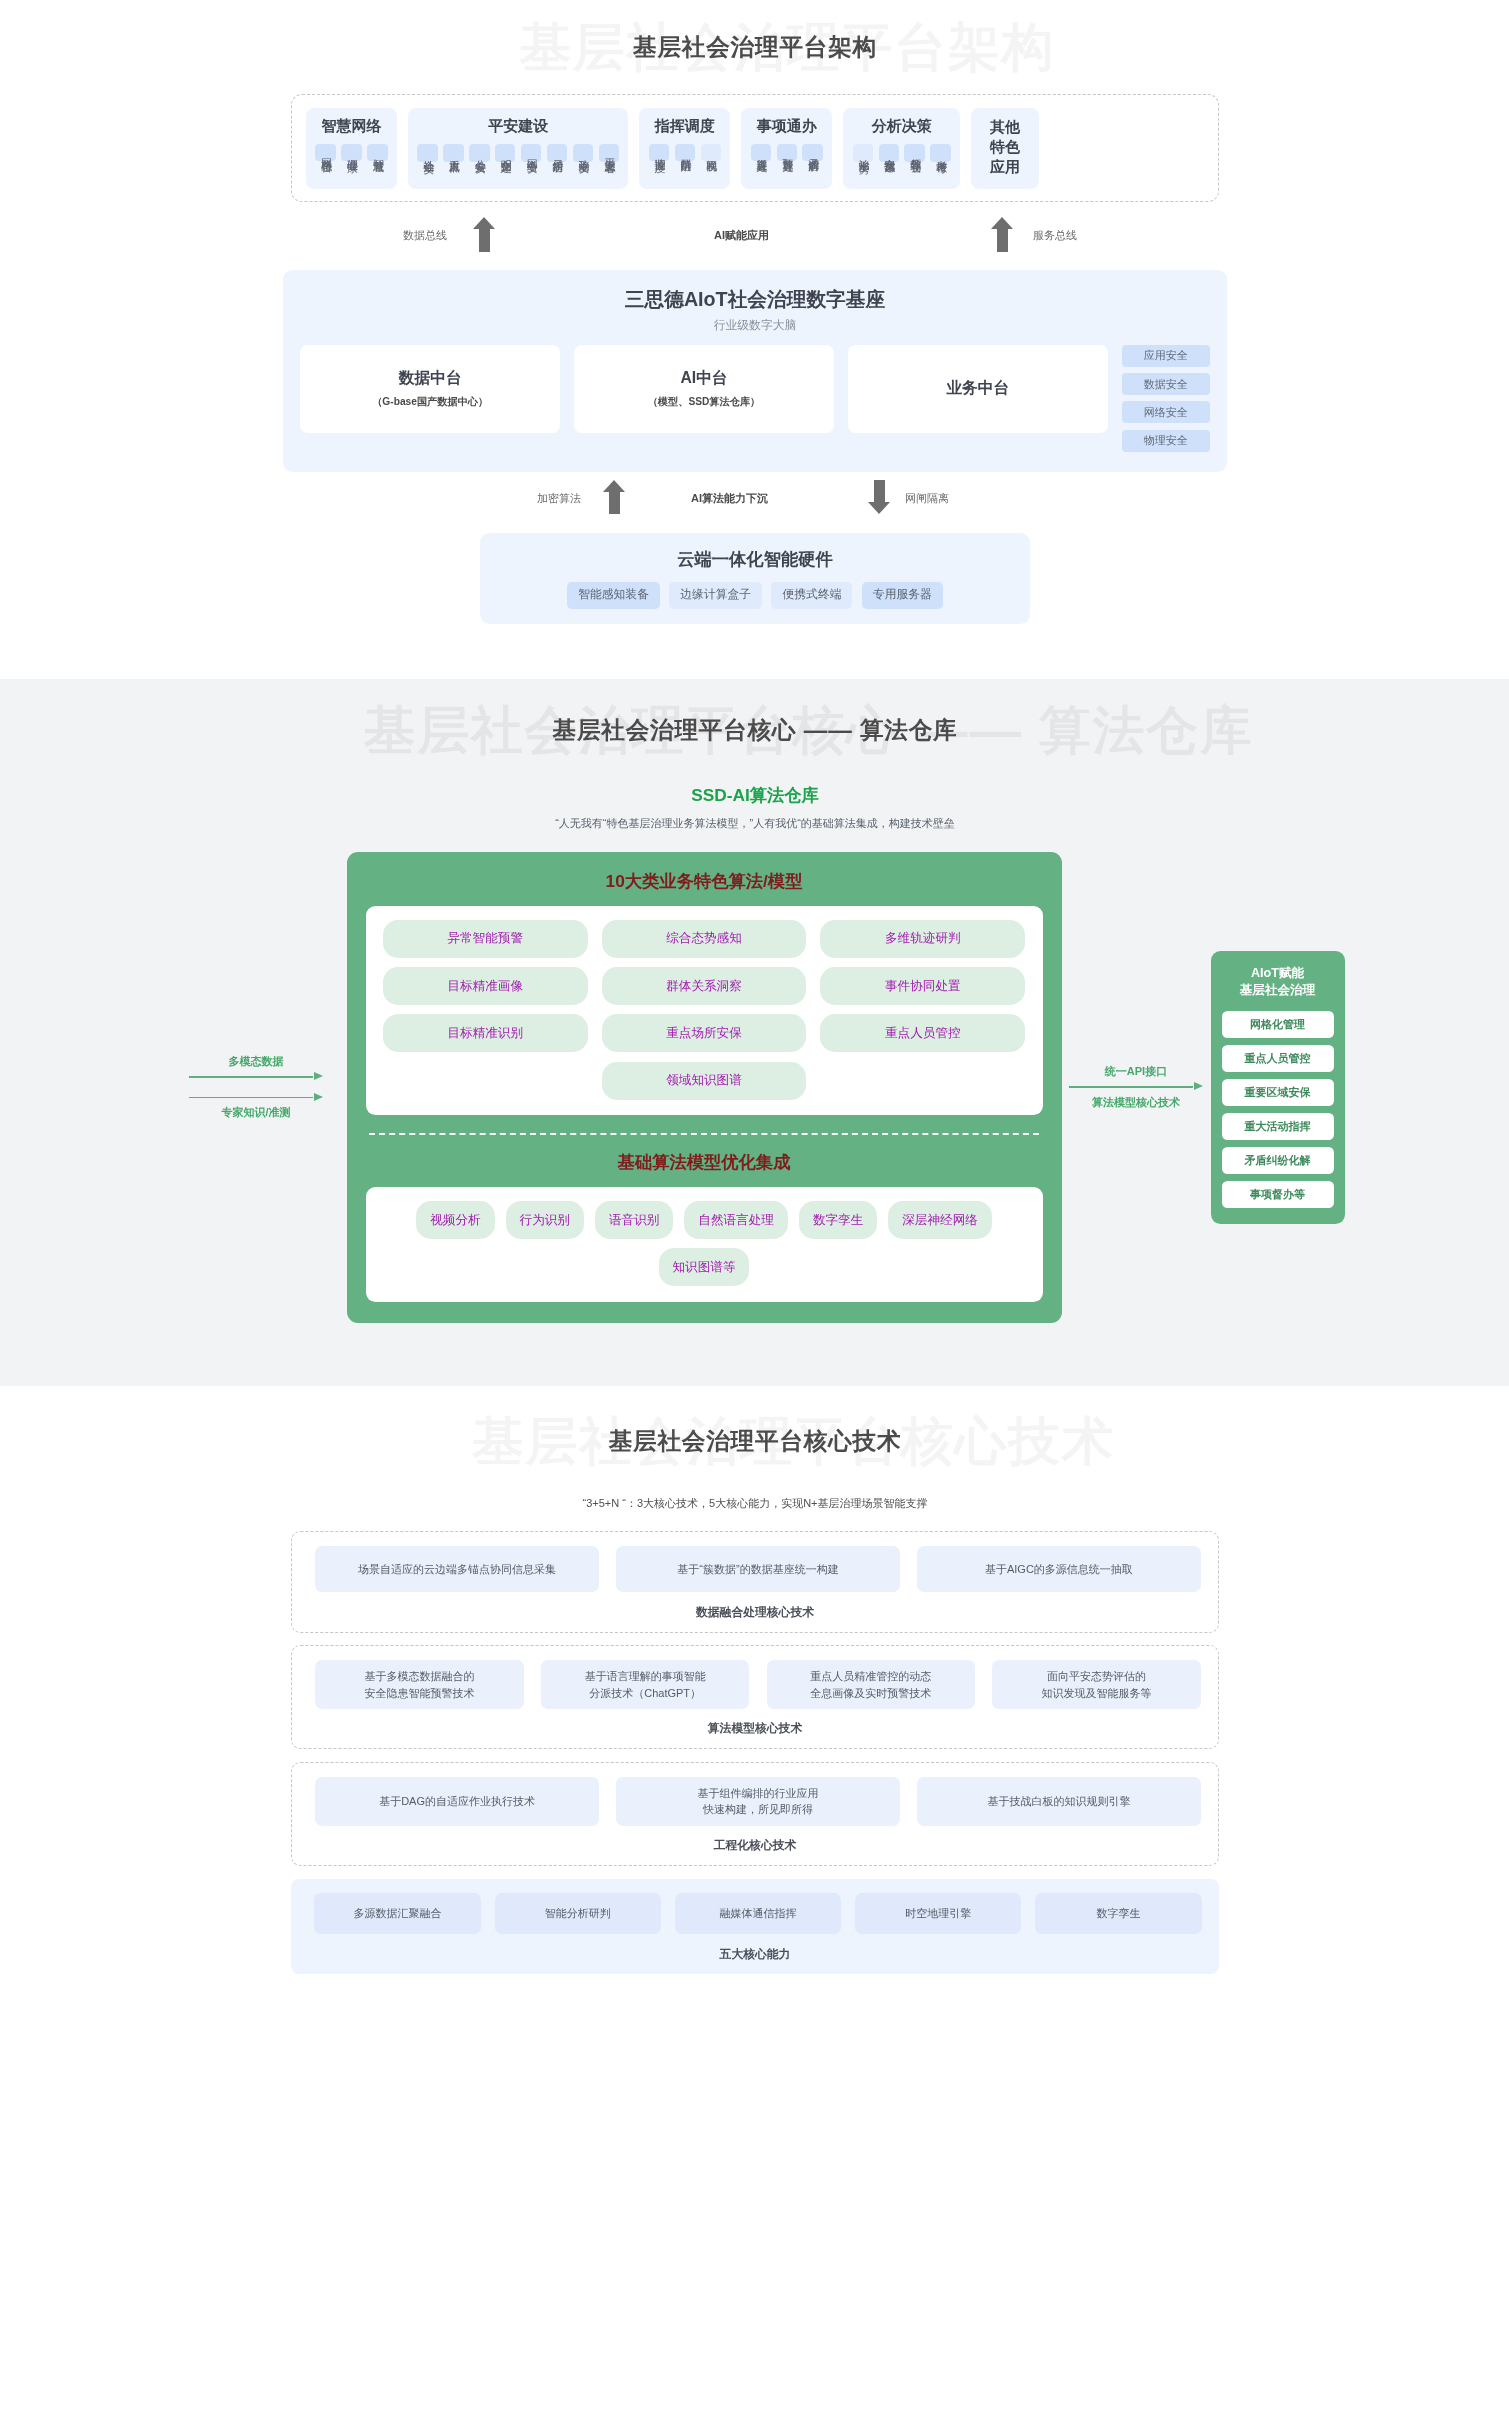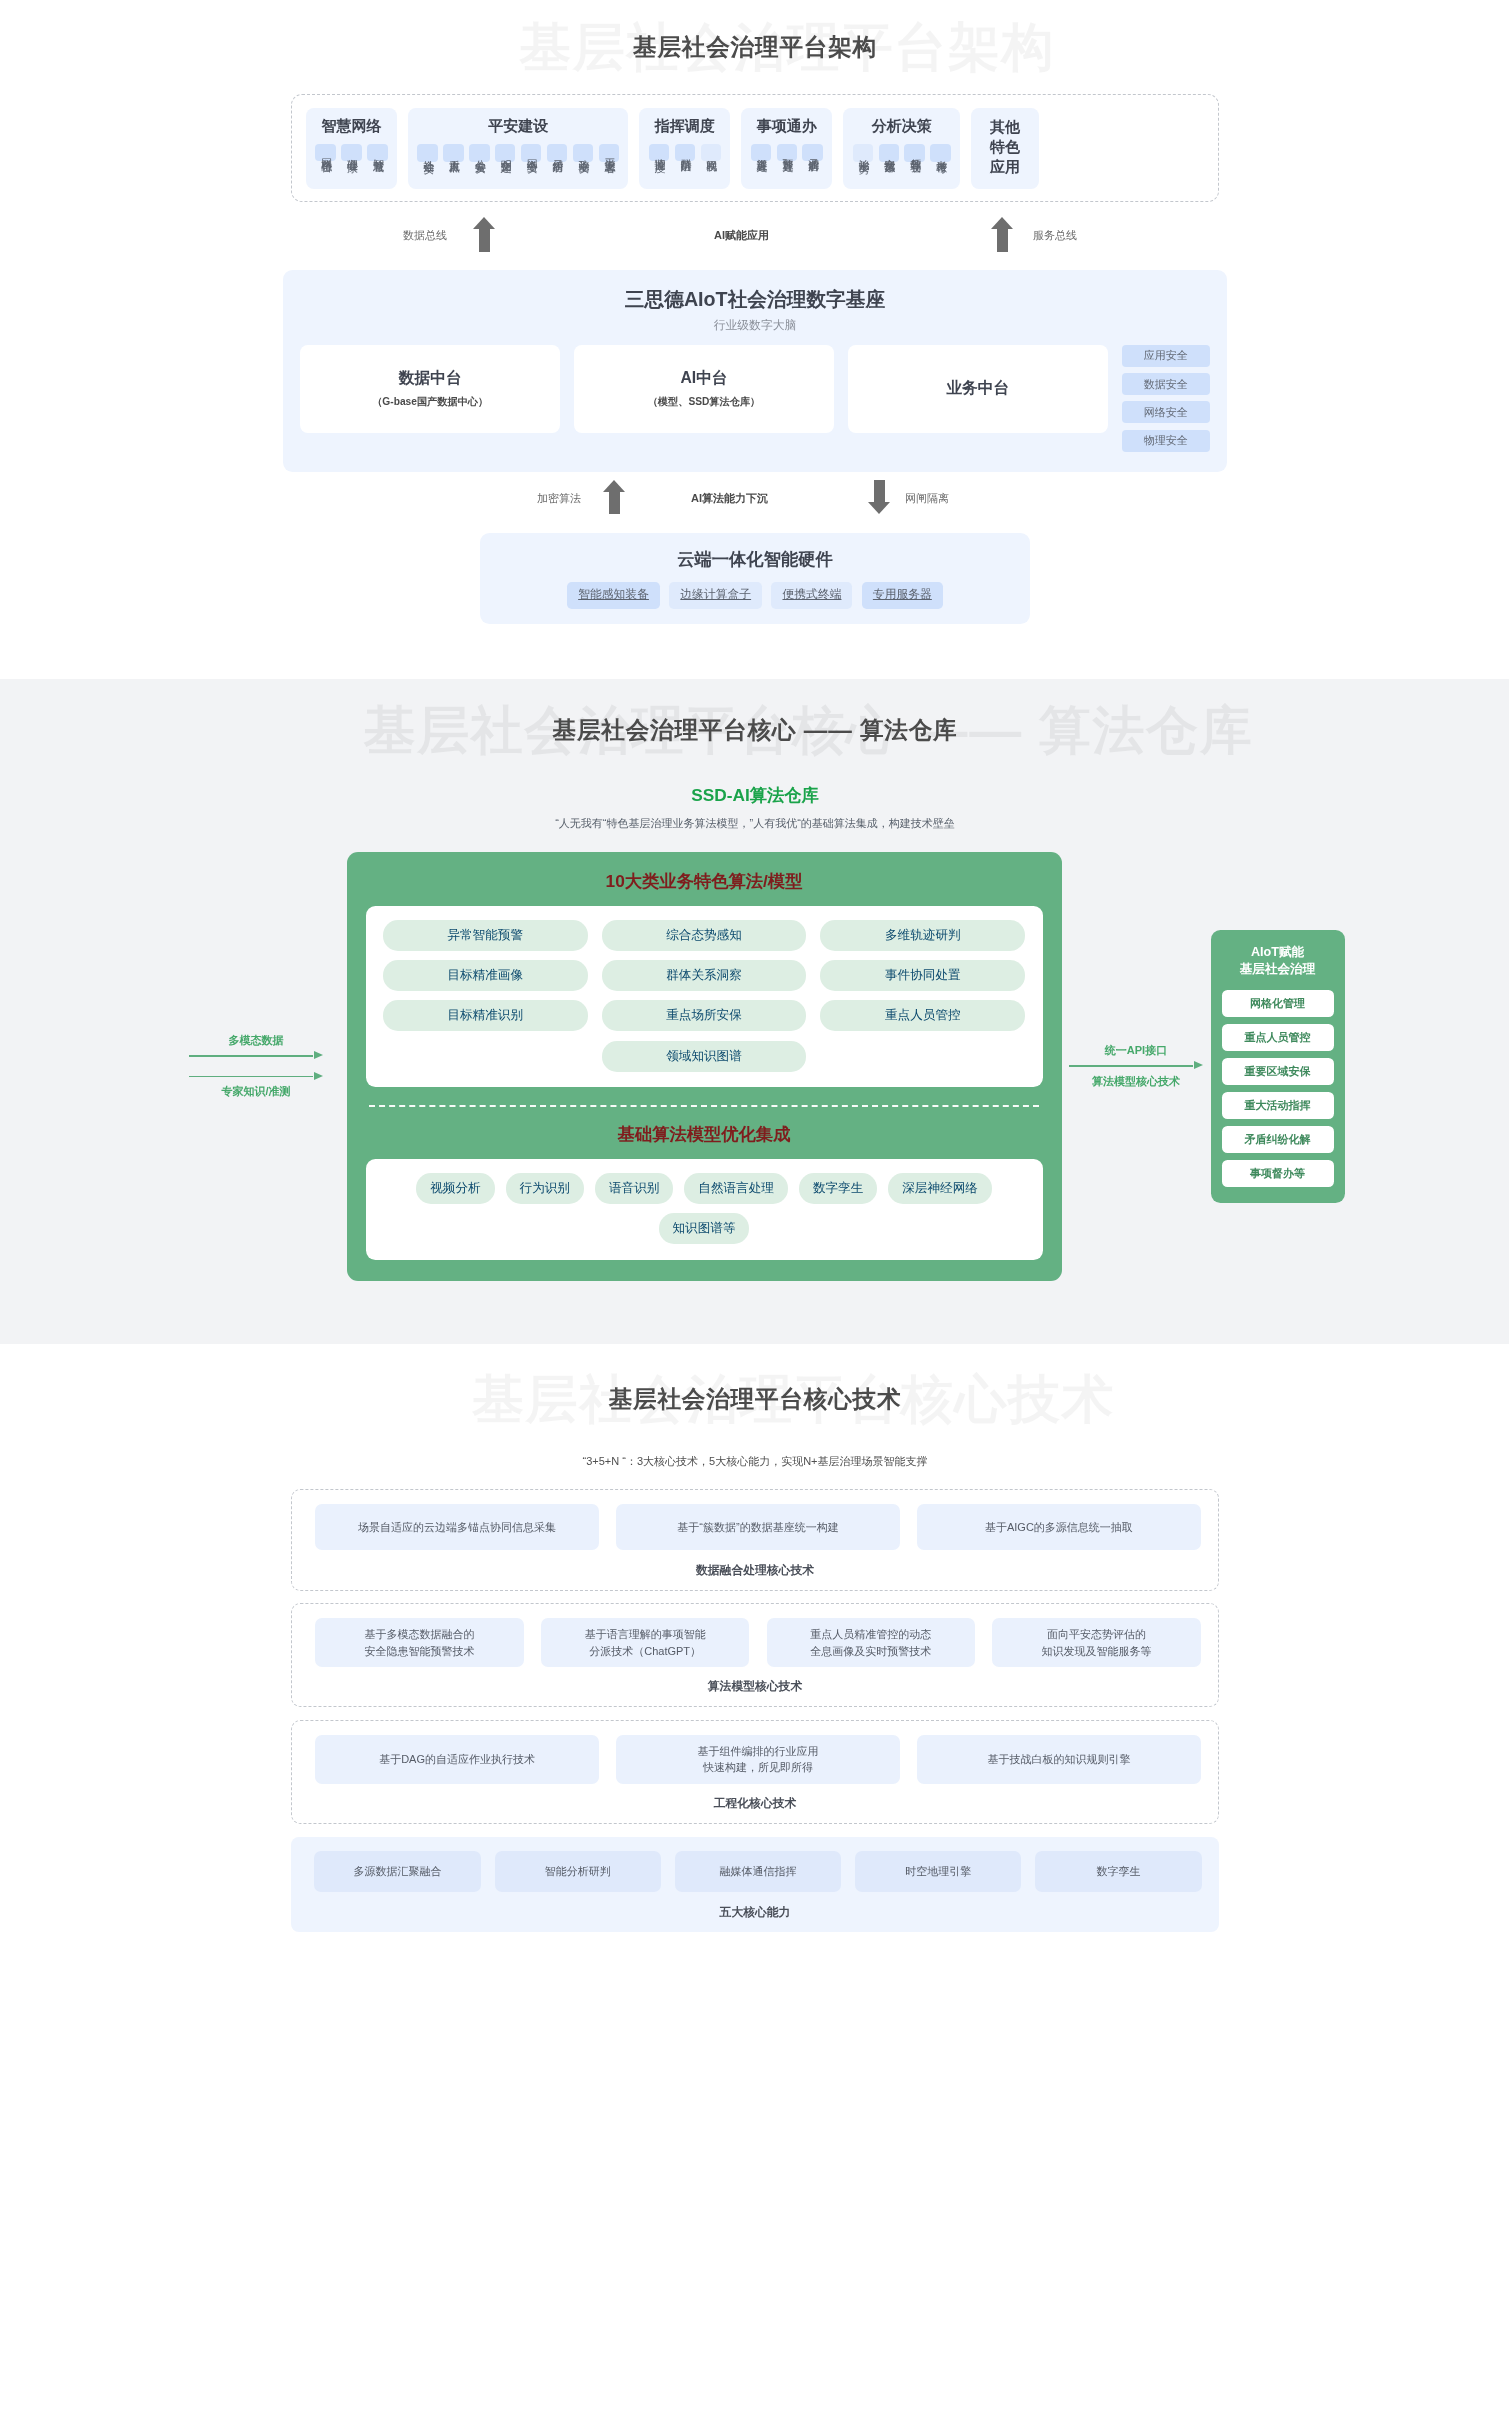--- a/index.html
+++ b/index.html
@@ -229,21 +229,20 @@
     margin-bottom: 11px;
   }
   .hw-chips { display: flex; gap: 9.4px; justify-content: center; }
   .hw-chip {
     background: #cfe0fb;
     border-radius: 4.7px;
     padding: 5.5px 11px;
     font-size: 11.8px;
     color: #5b626e;
     white-space: nowrap;
-    text-decoration: underline;
   }
   .hw-chip.alt { background: #dfeafc; }
 
   
   .s2-inner { padding-bottom: 63px; }
   .ssd-title {
     text-align: center;
     font-size: 17.3px;
     font-weight: 700;
     color: #1aa34a;
@@ -314,26 +313,26 @@
     padding: 14px 17.3px 15.7px 17.3px;
   }
   .tag-grid {
     display: grid;
     grid-template-columns: repeat(3, 1fr);
     gap: 9.4px 14px;
   }
   .gtag {
     background: #ddeee3;
     border-radius: 15px;
-    height: 31px;
+    height: 38px;
     display: flex;
     align-items: center;
     justify-content: center;
     font-size: 12.6px;
-    color: #0c4a6e;
+    color: #a21caf;
     white-space: nowrap;
   }
   .gtag.empty { background: transparent; }
   .dash-div {
     border-top: 2.4px dashed #ffffff;
     margin: 17.3px 3.1px 15.7px 3.1px;
     opacity: 0.95;
   }
   .tag-flex {
     display: flex;

